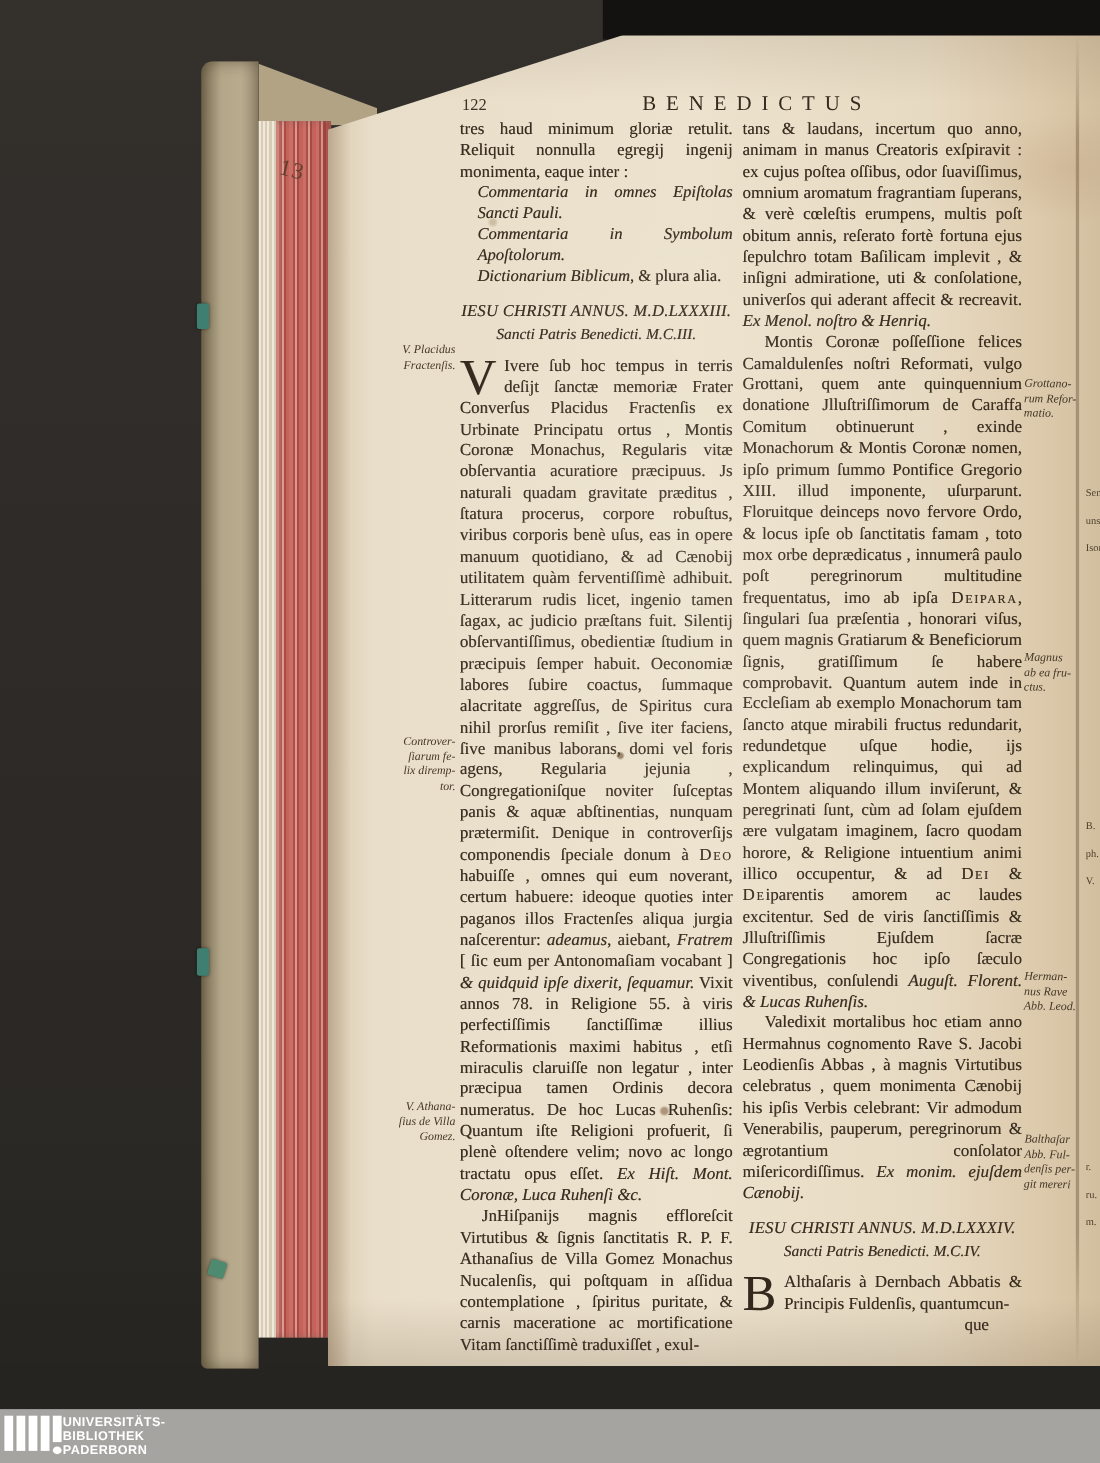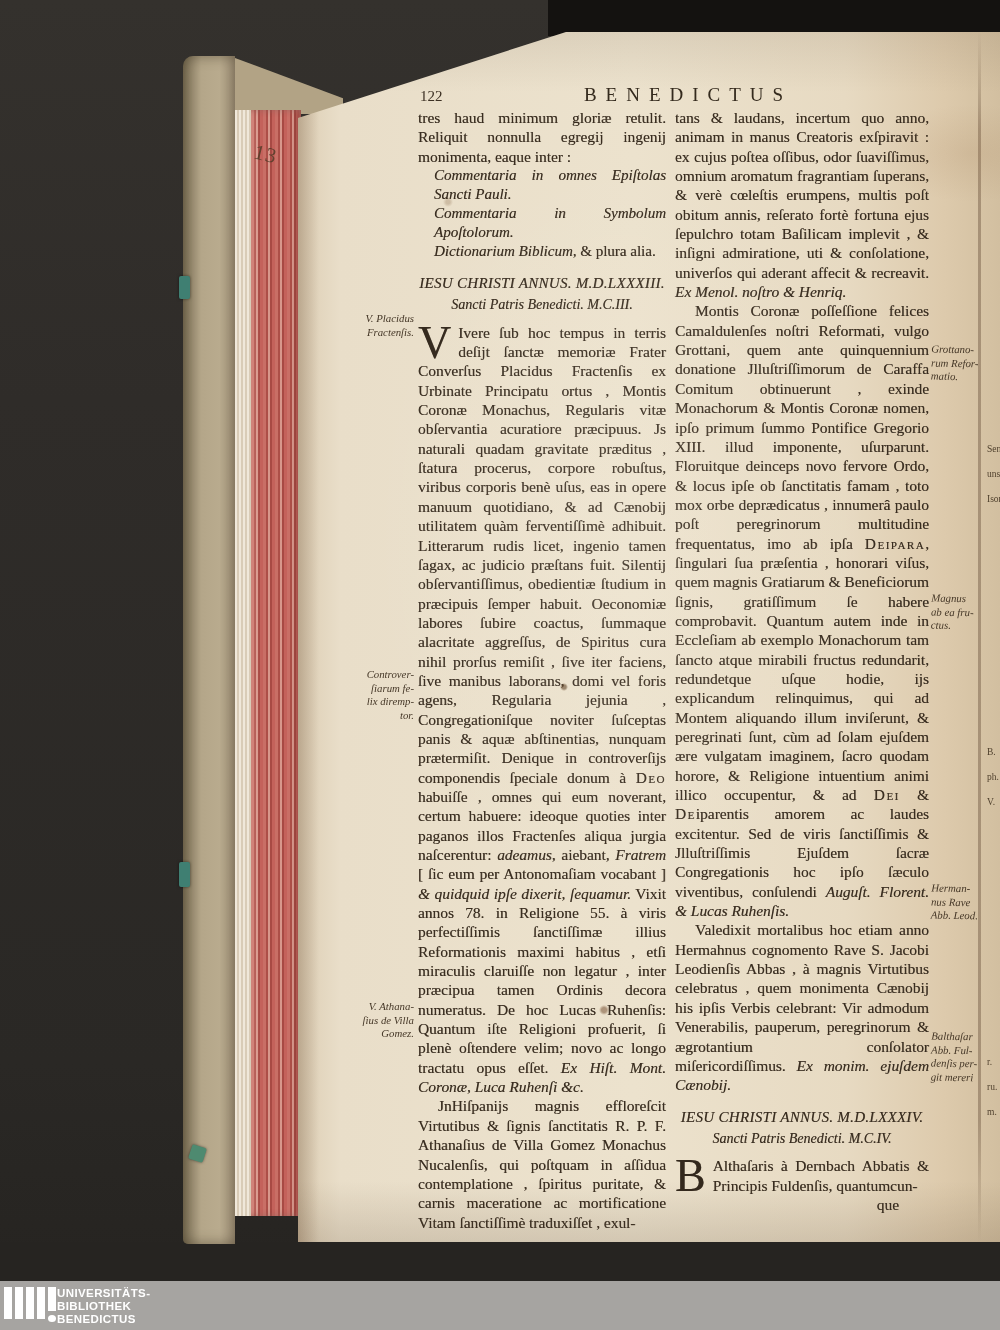--- a/index.html
+++ b/index.html
@@ -175,14 +175,14 @@
     <div class="bar"></div>
     <div class="bar"></div>
     <div class="bar"></div>
     <div class="bar-ex">
       <div class="bar-ex-top"></div>
       <div class="bar-ex-dot"></div>
     </div>
   </div>
   <div class="libname">UNIVERSITÄTS-
 BIBLIOTHEK
-BENEDICTUS</div>
+PADERBORN</div>
 </div>
 
 </body></html>

